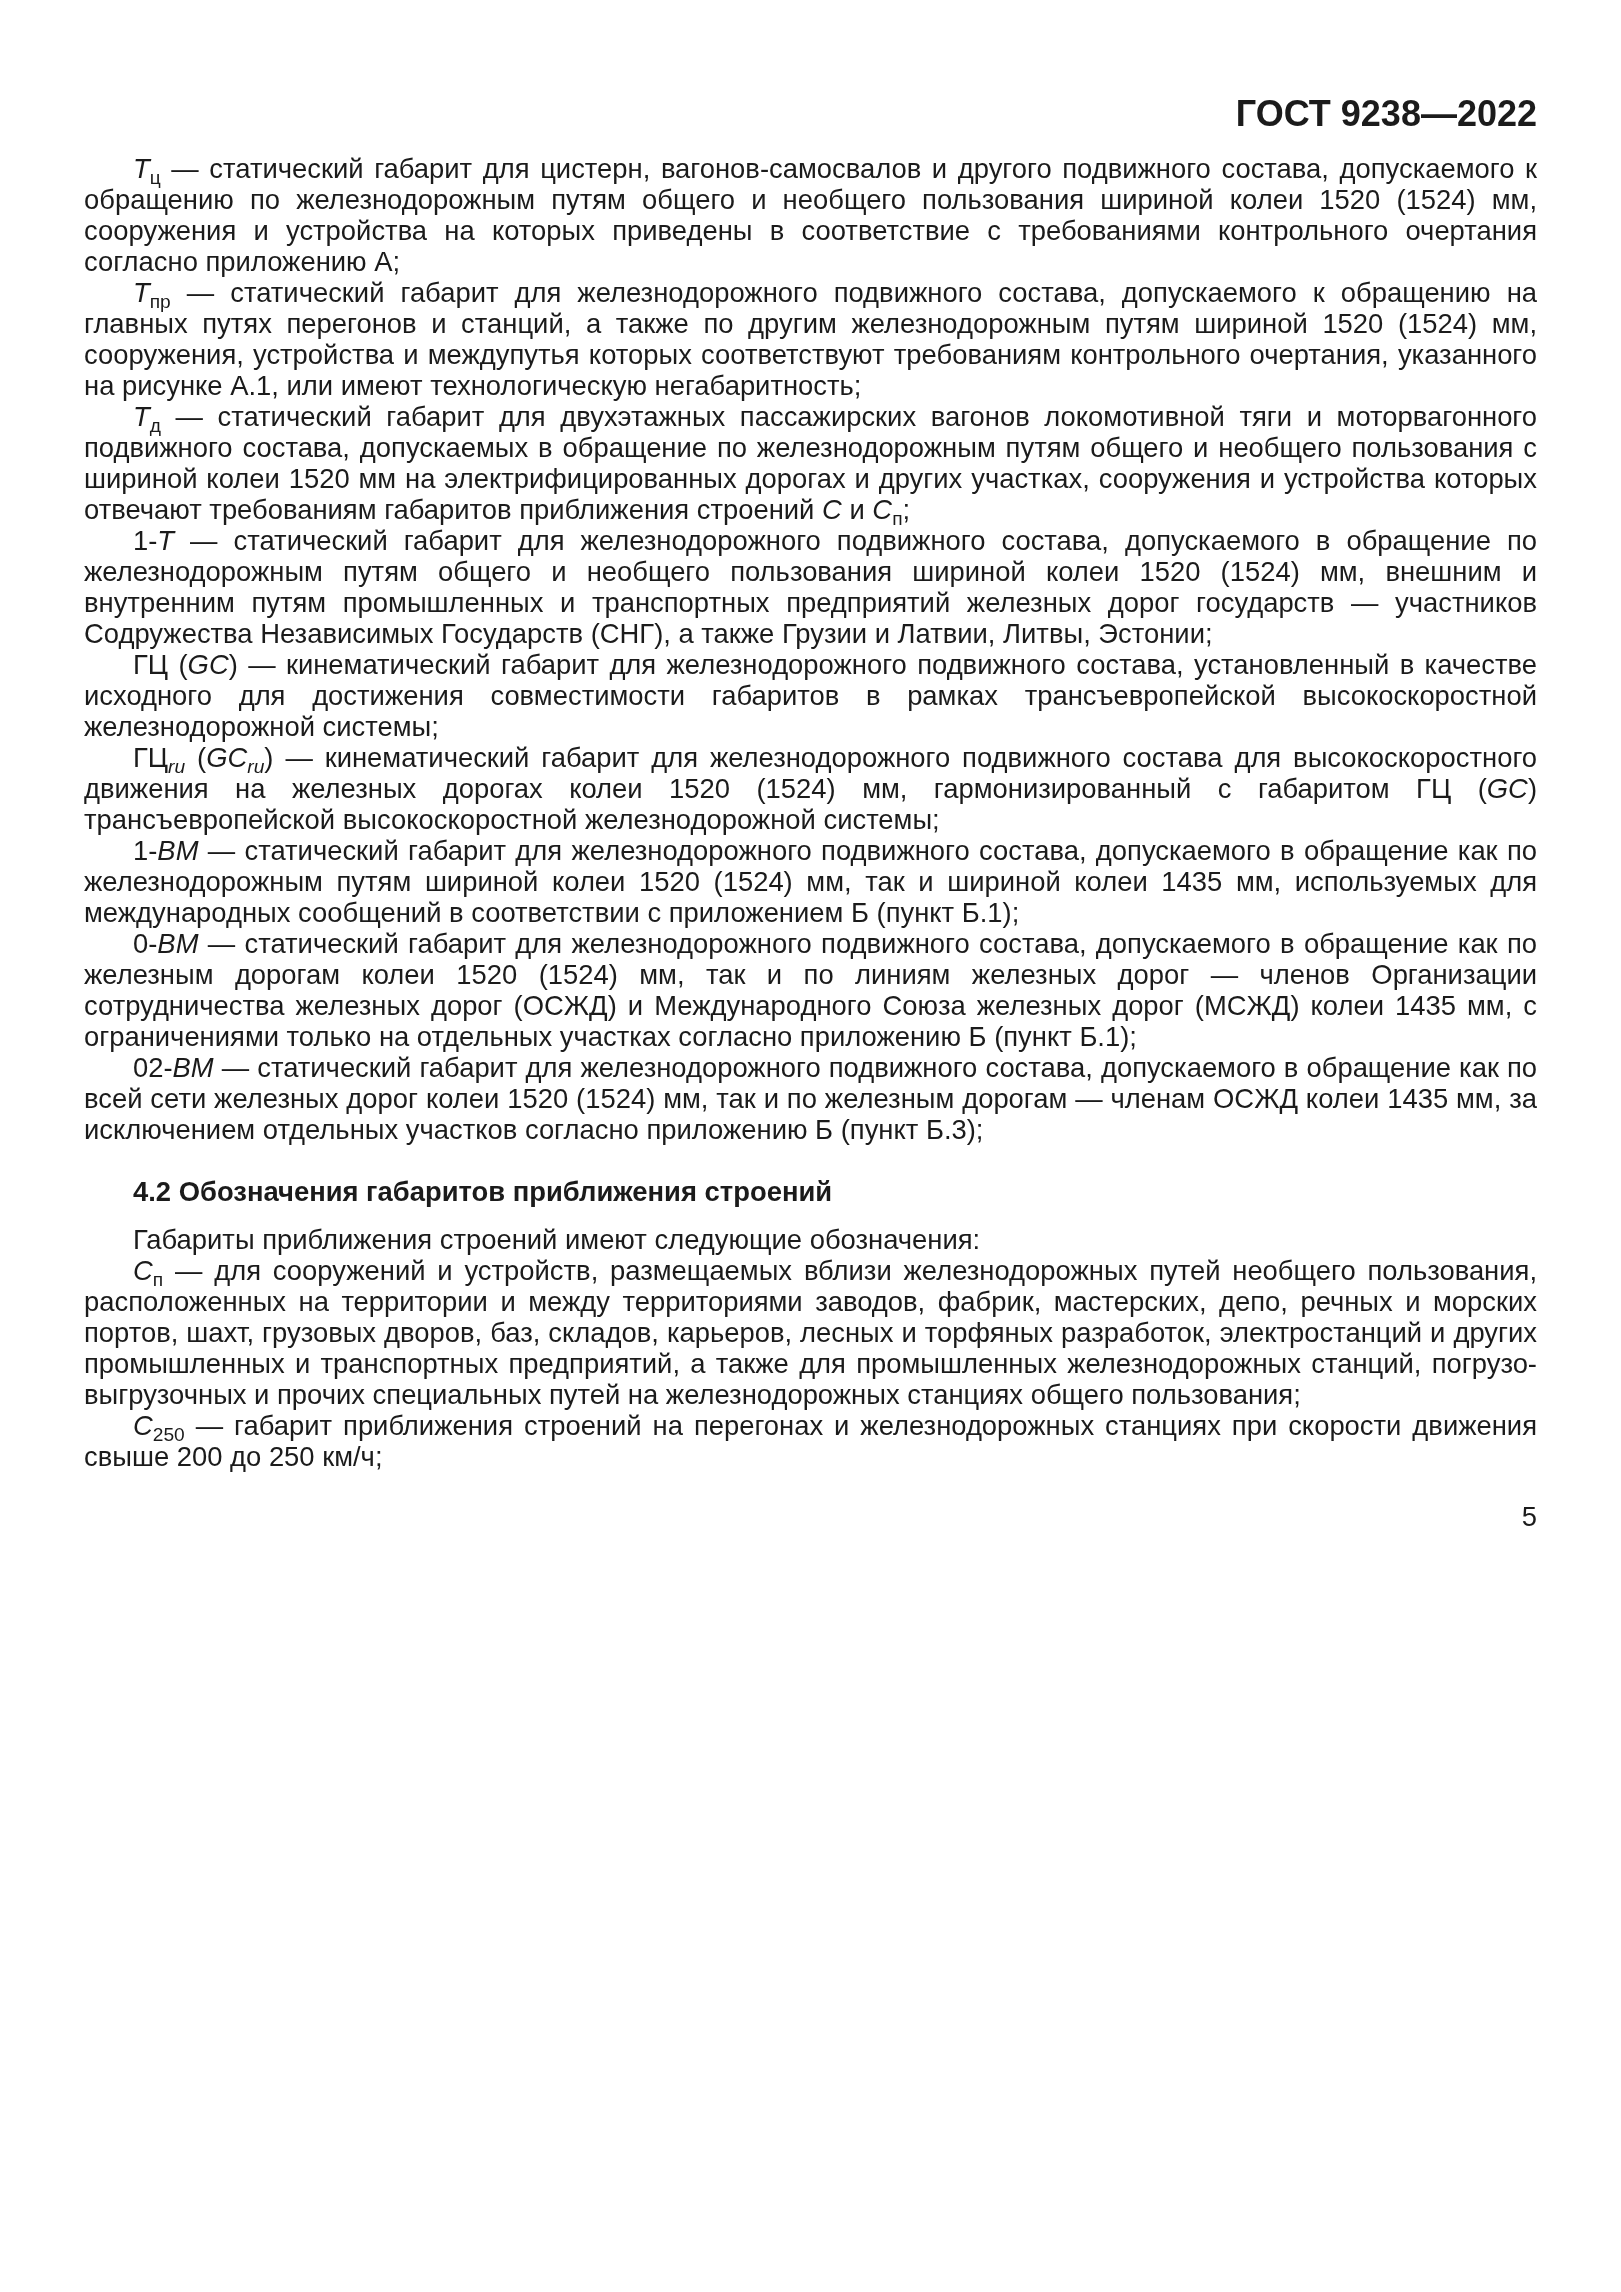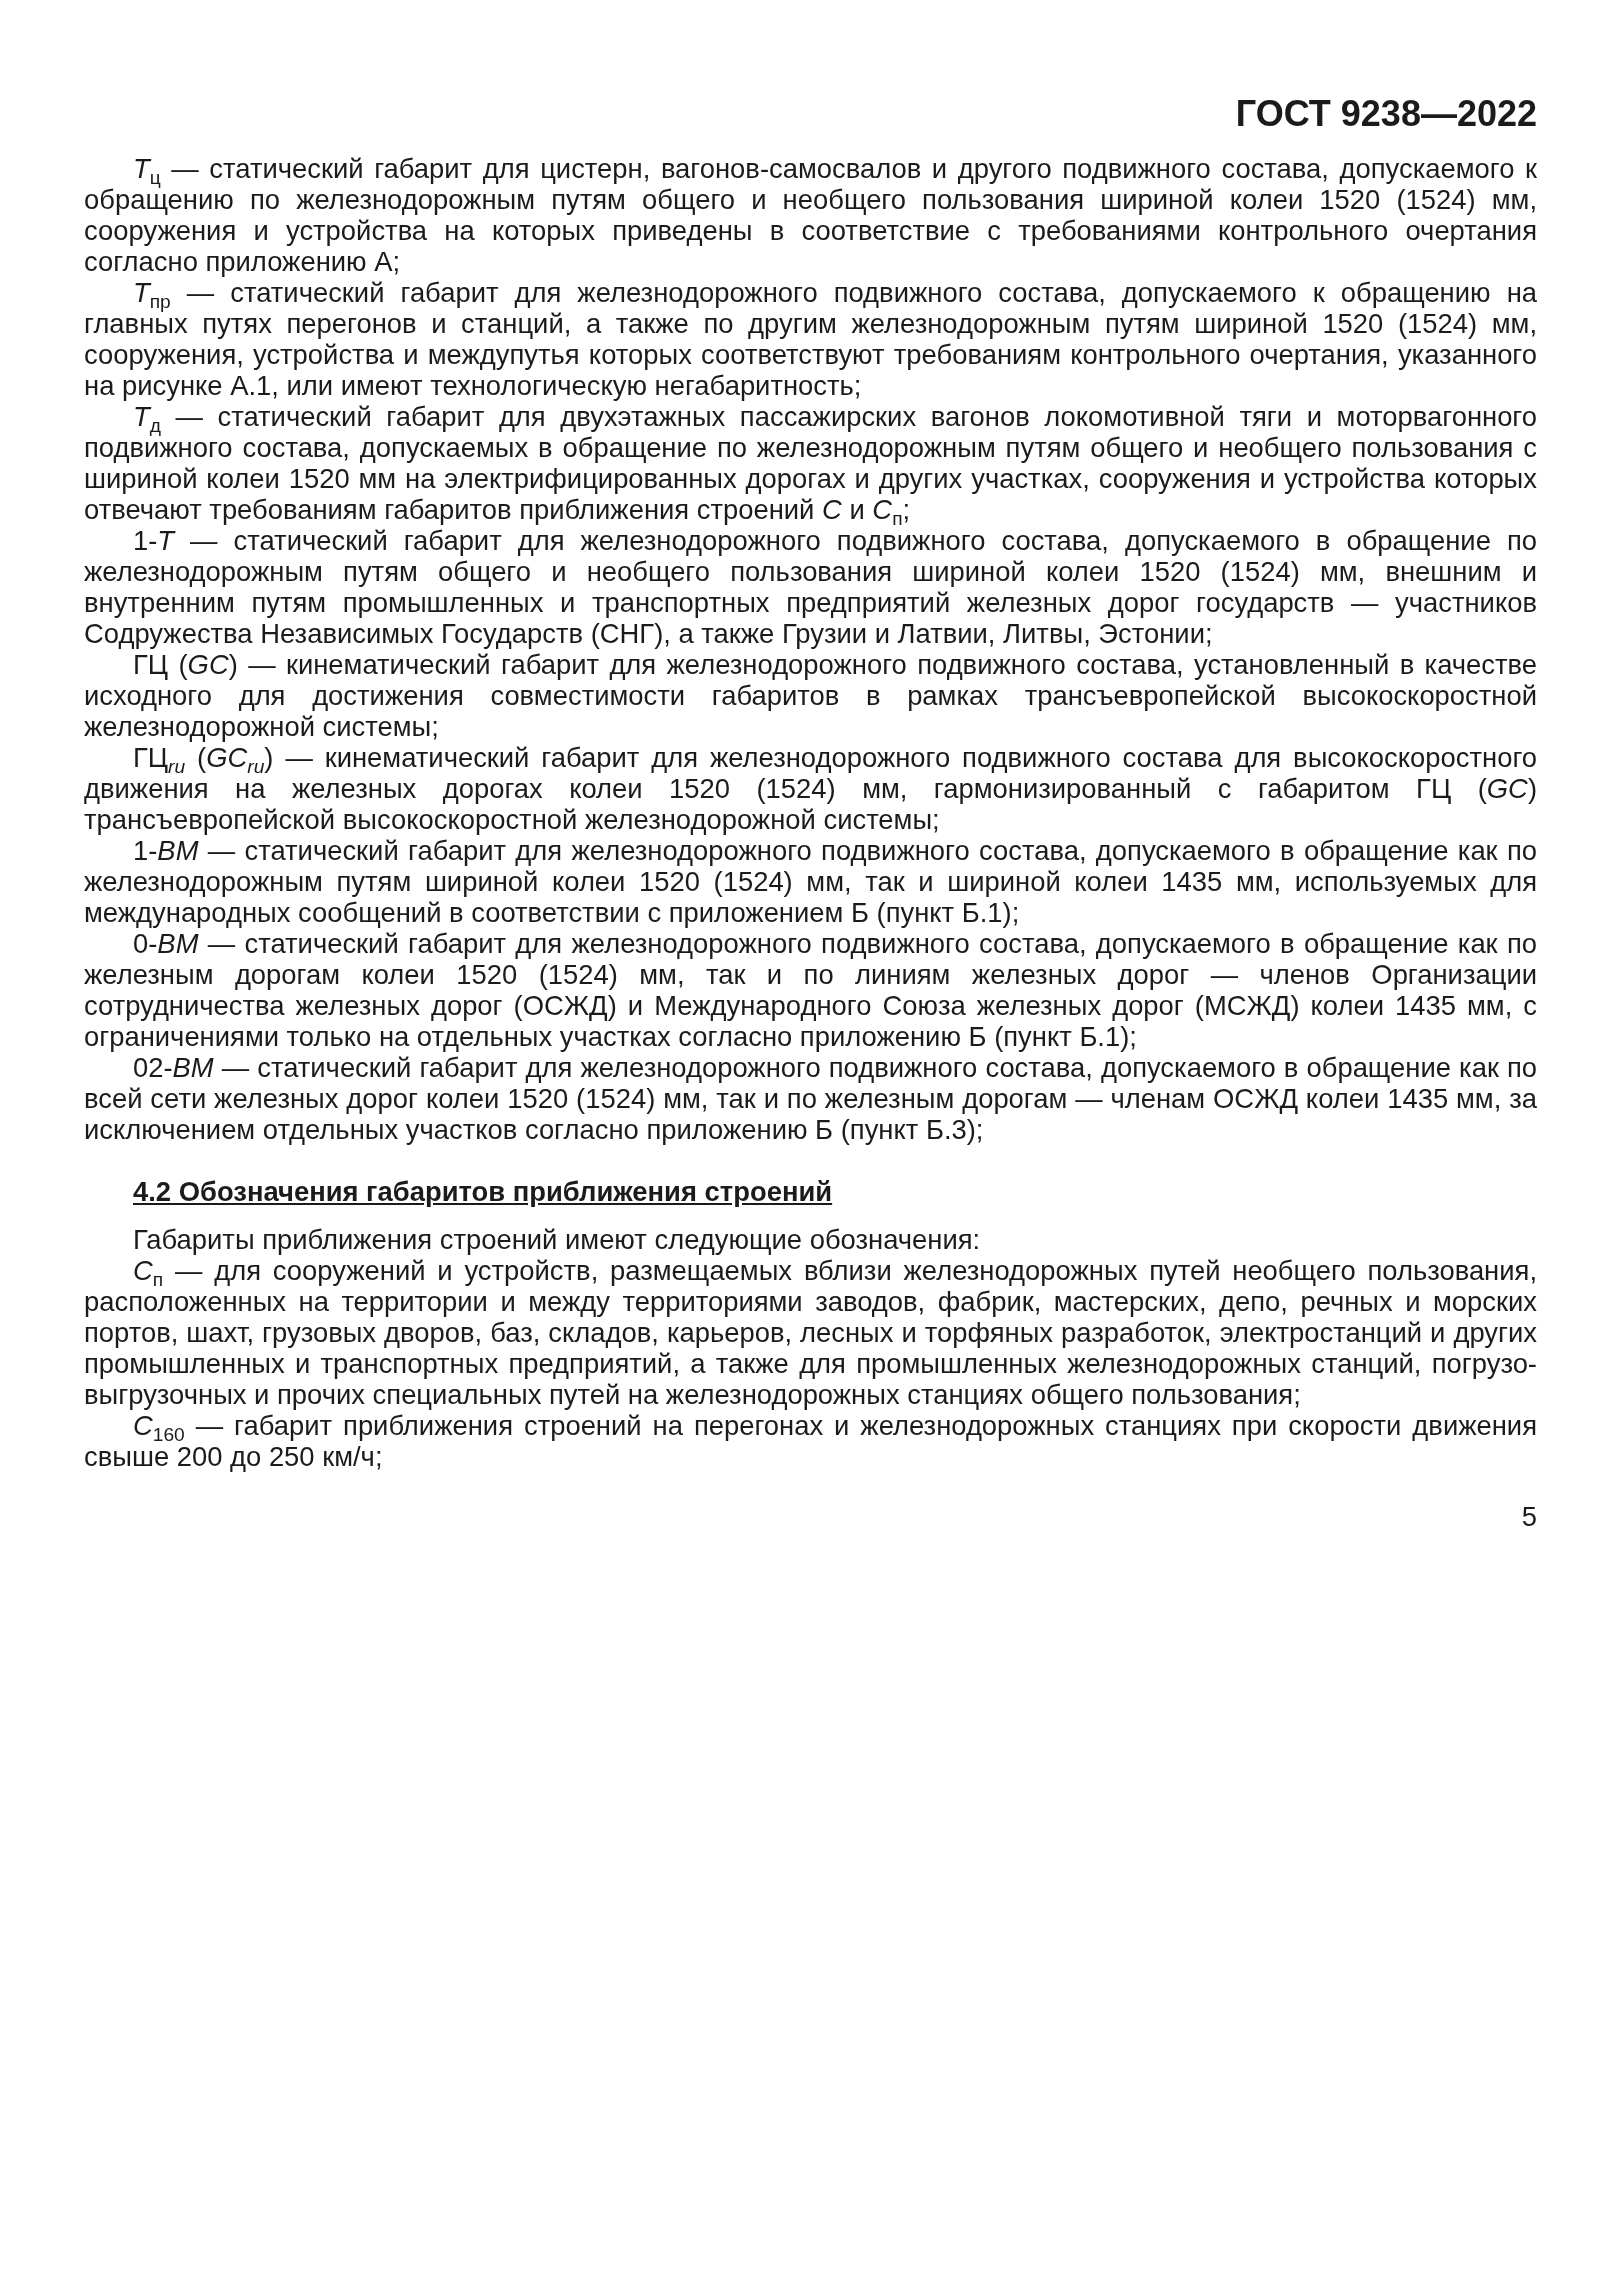--- a/index.html
+++ b/index.html
@@ -51,21 +51,20 @@
   }
   .note-label {
     letter-spacing: 0.30em;
   }
   .heading {
     font-weight: 700;
     font-size: 27.4px;
     line-height: 31px;
     margin: 31px 0 17.6px 0;
     text-indent: 49px;
-    text-decoration: underline;
   }
   .footer {
     margin-top: 29px;
     padding-bottom: 39px;
     text-align: right;
     font-size: 27.4px;
   }
 </style>
 </head>
 <body>
@@ -87,21 +86,21 @@
 
     <p class="para">ГЦ<sub><i>ru</i></sub> (<i>GC</i><sub><i>ru</i></sub>) — кинематический габарит для железнодорожного подвижного состава для высокоскоростного движения на железных дорогах колеи 1520 (1524) мм, гармонизированный с габаритом ГЦ (<i>GC</i>) трансъевропейской высокоскоростной железнодорожной системы;</p>
     <p class="para">1-<i>ВМ</i> — статический габарит для железнодорожного подвижного состава, допускаемого в обращение как по железнодорожным путям шириной колеи 1520 (1524) мм, так и шириной колеи 1435 мм, используемых для международных сообщений в соответствии с приложением Б (пункт Б.1);</p>
     <p class="para">0-<i>ВМ</i> — статический габарит для железнодорожного подвижного состава, допускаемого в обращение как по железным дорогам колеи 1520 (1524) мм, так и по линиям железных дорог — членов Организации сотрудничества железных дорог (ОСЖД) и Международного Союза железных дорог (МСЖД) колеи 1435 мм, с ограничениями только на отдельных участках согласно приложению Б (пункт Б.1);</p>
     <p class="para">02-<i>ВМ</i> — статический габарит для железнодорожного подвижного состава, допускаемого в обращение как по всей сети железных дорог колеи 1520 (1524) мм, так и по железным дорогам — членам ОСЖД колеи 1435 мм, за исключением отдельных участков согласно приложению Б (пункт Б.3);</p>
 
     <div class="heading">4.2 Обозначения габаритов приближения строений</div>
 
     <p class="para">Габариты приближения строений имеют следующие обозначения:</p>
     <p class="para"><i>С</i><sub>п</sub> — для сооружений и устройств, размещаемых вблизи железнодорожных путей необщего пользования, расположенных на территории и между территориями заводов, фабрик, мастерских, депо, речных и морских портов, шахт, грузовых дворов, баз, складов, карьеров, лесных и торфяных разработок, электростанций и других промышленных и транспортных предприятий, а также для промышленных железнодорожных станций, погрузо-выгрузочных и прочих специальных путей на железнодорожных станциях общего пользования;</p>
-    <p class="para"><i>С</i><sub>160</sub> — габарит приближения строений на перегонах и железнодорожных станциях при скорости движения свыше 200 до 250 км/ч;</p>
+    <p class="para"><i>С</i><sub>250</sub> — габарит приближения строений на перегонах и железнодорожных станциях при скорости движения свыше 200 до 250 км/ч;</p>
 
   </div>
 
   <div class="footer">
     <span>5</span>
   </div>
 
 </div>
 
 

